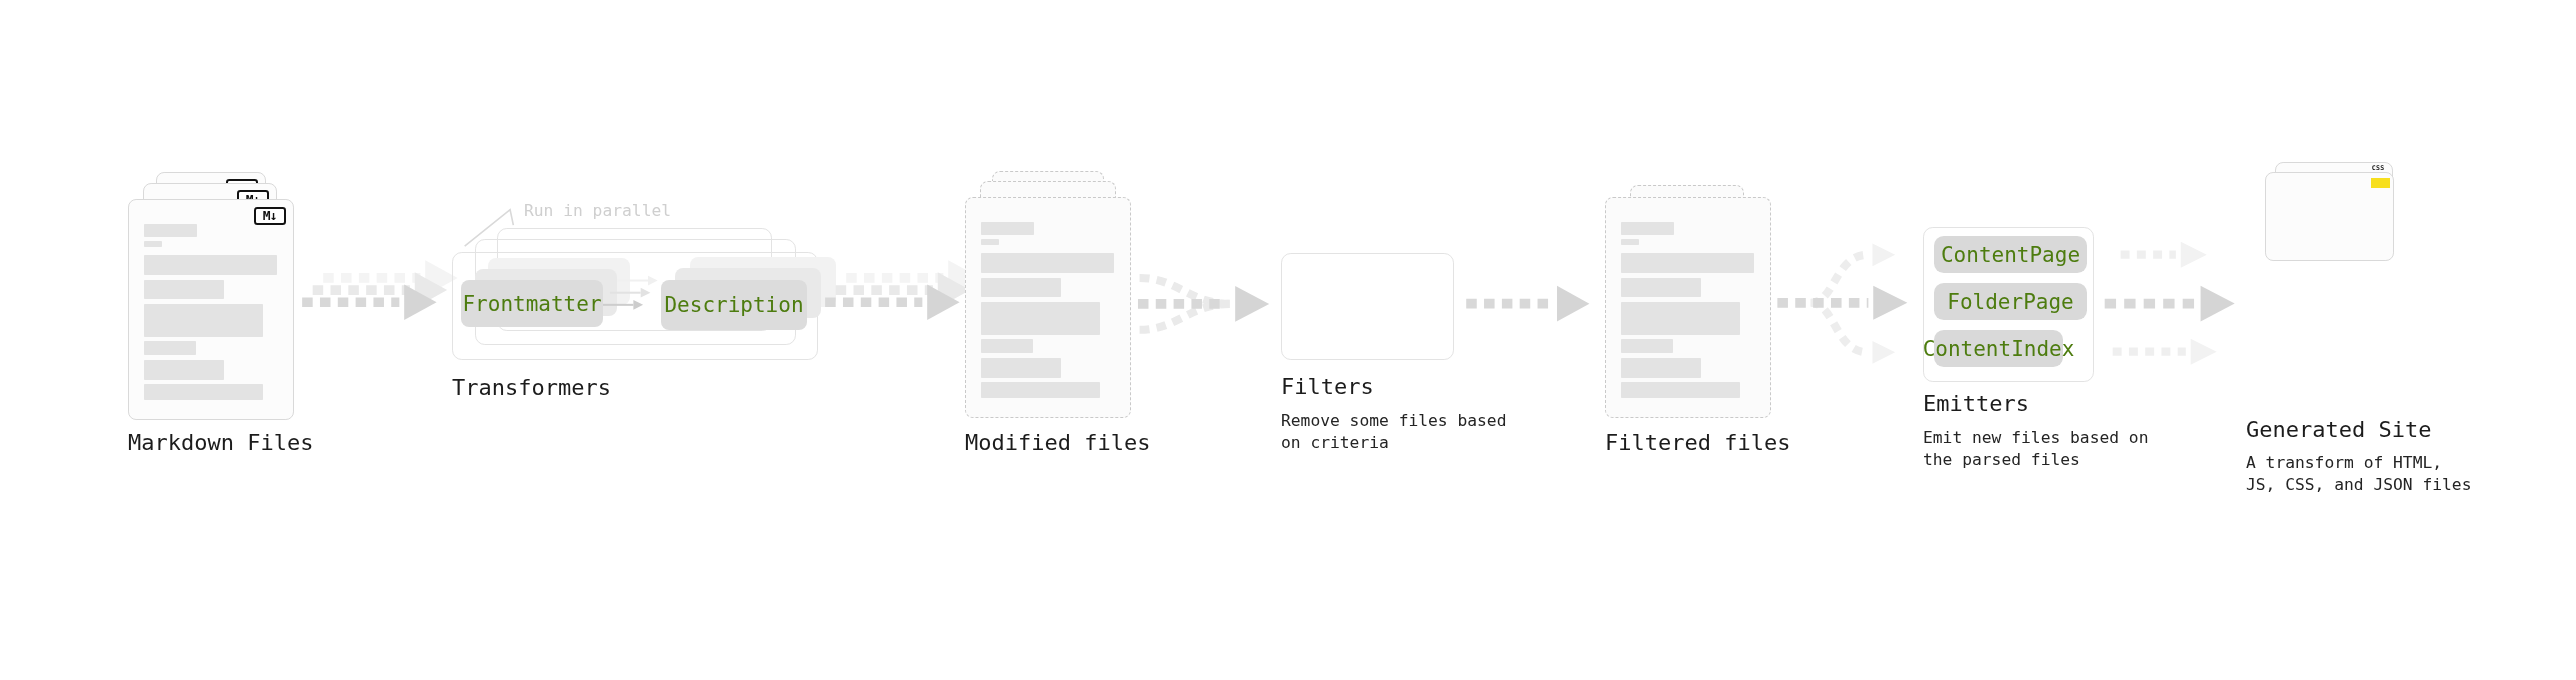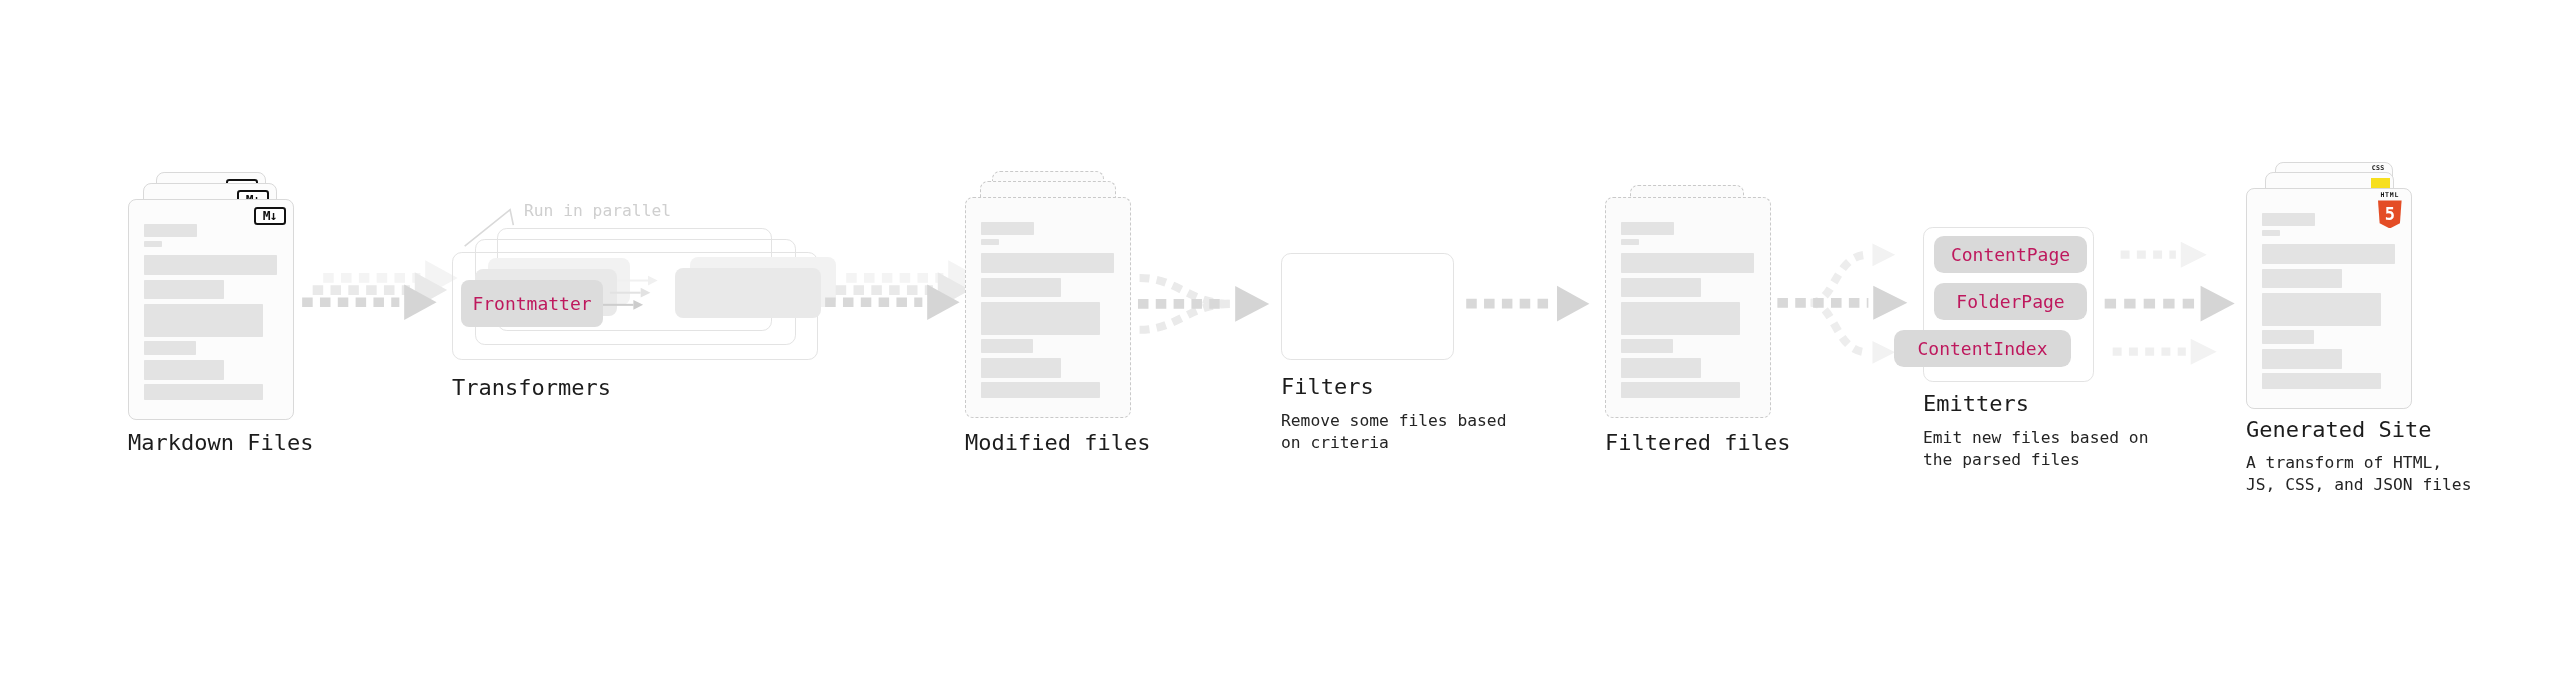--- a/index.html
+++ b/index.html
@@ -28,21 +28,21 @@
         clip-path:polygon(0% 0%,100% 0%,93% 82%,50% 100%,7% 82%);
         display:flex; align-items:center; justify-content:center;
         color:#ffffff; font-size:17px; font-weight:bold; }
 
   
   .group-box { position:absolute; border:1.6px solid #e3e3e3; border-radius:9.8px; background:transparent; }
   .filters-box, .emitters-box { background:#ffffff; }
 
   
   .pill { position:absolute; display:flex; align-items:center; justify-content:center;
-          background:#dcdcdc; border-radius:8.1px; font-size:18px; color:#be185d; }
+          background:#dcdcdc; border-radius:8.1px; font-size:21px; color:#4d7c0f; }
   .pill.ghost1 { background:#e9e9e9; }
   .pill.ghost2 { background:#f2f2f2; }
   .pill.emitter { background:#d9d9d9; border-radius:9.8px; }
 
   
   .label { position:absolute; font-size:22px; line-height:24.4px; color:#1c1c1c; white-space:nowrap; }
   .caption { position:absolute; font-size:16.3px; line-height:22px; color:#242424; white-space:nowrap; }
   .caption .bullet-line { padding-left:11.4px; }
   .annotation { position:absolute; font-size:16.3px; color:#cfcfcf; white-space:nowrap; }
 
@@ -113,20 +113,23 @@
         <polygon points="40,22 52,28 40,34" fill="#e2e2e2"></polygon>
       </g>
     <g>
         <line x1="2" y1="43" x2="40" y2="43" stroke="#cdcdcd" stroke-width="2.5"></line>
         <polygon points="40,37 52,43 40,49" fill="#cdcdcd"></polygon>
       </g>
   </svg>
 
   <div class="pill" style="left:461px;top:280px;width:142px;height:47px">
     <span>Frontmatter</span>
+  </div>
+  <div class="pill" style="left:661px;top:280px;width:146px;height:50px">
+    <span>Description</span>
   </div>
 
   <div class="label" style="left:452px;top:376px">Transformers</div>
 
   <svg style="left:817px;top:265px" width="154" height="81" viewBox="0 0 190 100">
     <g transform="translate(26,-30)">
         <line x1="10" y1="46" x2="130" y2="46" stroke="#f4f4f4" stroke-width="12" stroke-dasharray="13 9"></line>
         <polygon points="136,24 176,46 136,68" fill="#f4f4f4"></polygon>
       </g>
     <g transform="translate(13,-15)">
@@ -198,21 +201,21 @@
     <polygon points="122,55 164,76 122,97" fill="#d5d5d5"></polygon>
   </svg>
 
   <div class="group-box emitters-box" style="left:1923px;top:227px;width:171px;height:155px"></div>
   <div class="pill emitter" style="left:1934px;top:236px;width:153px;height:37px">
     <span>ContentPage</span>
   </div>
   <div class="pill emitter" style="left:1934px;top:283px;width:153px;height:37px">
     <span>FolderPage</span>
   </div>
-  <div class="pill emitter" style="left:1894px;top:330px;width:177px;height:37px">
+  <div class="pill emitter" style="left:1934px;top:330px;width:129px;height:37px">
     <span>ContentIndex</span>
   </div>
   <div class="label" style="left:1923px;top:392px">Emitters</div>
   <div class="caption" style="left:1923px;top:427px">
     <div>Emit new files based on</div>
     <div>the parsed files</div>
   </div>
 
   <svg style="left:2119px;top:240px" width="91" height="32.5" viewBox="0 0 112 40">
     <line x1="2" y1="18" x2="70" y2="18" stroke="#efefef" stroke-width="10" stroke-dasharray="11 9"></line>
@@ -229,36 +232,20 @@
 
   <div class="doc-card" style="left:2275px;top:162px;width:118px;height:89px">
     <div class="css-badge" style="right:3.3px;top:2.4px">
       <div class="css-txt">CSS</div>
       <div class="css-bar"></div>
     </div>
   </div>
   <div class="doc-card" style="left:2265px;top:172px;width:129px;height:89px">
     <div class="js-badge" style="right:3.3px;top:4.9px"></div>
   </div>
-  <div class="doc-card" style="left:2246px;top:188px;width:166px;height:221px">
-    <div class="html5-badge" style="right:9px;top:3.3px">
-      <div class="h5-txt">HTML</div>
-      <div class="h5-shield">5</div>
-    </div>
-    <div class="doc-bars">
-        <div class="bar" style="top: 23.6px; width: 53px; height: 13px;"></div>
-        <div class="bar" style="top: 41px; width: 18.7px; height: 5.7px;"></div>
-        <div class="bar" style="top: 55px; width: 133px; height: 19.5px;"></div>
-        <div class="bar" style="top: 80px; width: 80px; height: 18.7px;"></div>
-        <div class="bar" style="top: 104px; width: 119px; height: 32.5px;"></div>
-        <div class="bar" style="top: 141px; width: 52px; height: 14px;"></div>
-        <div class="bar" style="top: 160px; width: 80px; height: 20.3px;"></div>
-        <div class="bar" style="top: 184px; width: 119px; height: 16.3px;"></div>
-      </div>
-  </div>
   <div class="label" style="left:2246px;top:418px">Generated Site</div>
   <div class="caption" style="left:2246px;top:452px">
     <div>A transform of HTML,</div>
     <div>JS, CSS, and JSON files</div>
   </div>
 
 </div>
 
 
 </body></html>

